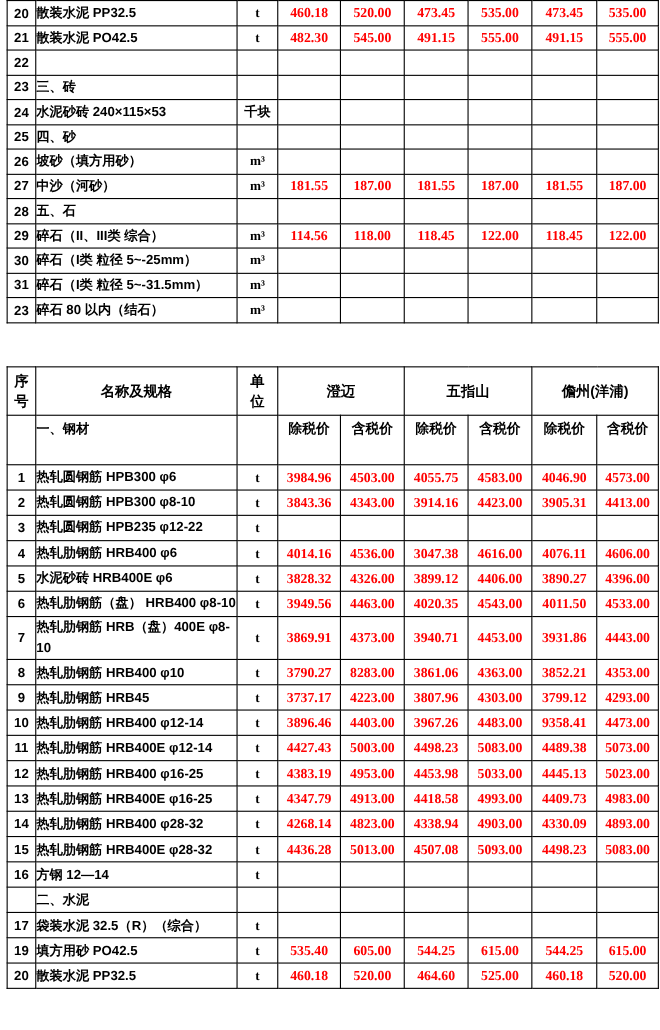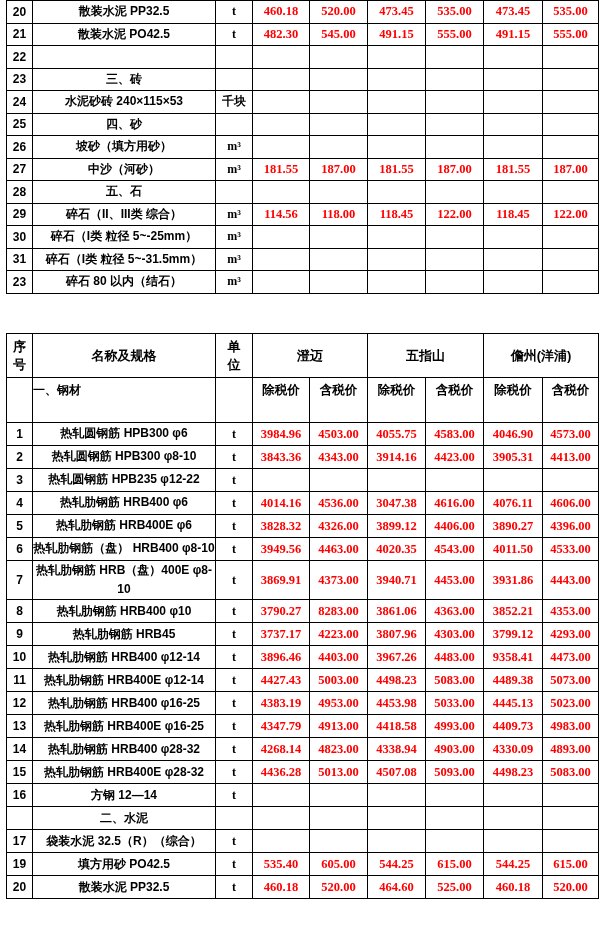--- a/index.html
+++ b/index.html
@@ -13,21 +13,21 @@
     position:absolute;left:6px;width:592px;background:#fff;
   }
   .grid td,.grid th{
     border:1px solid #000;padding:0;overflow:hidden;vertical-align:middle;
   }
   #table-top{top:0;}
   #table-bottom{top:333px;}
   .t-row{height:22.5px;}
   .b-row{height:23px;}
   .c-no{text-align:center;font-weight:bold;font-size:12px;}
-  .c-name{text-align:center;padding:0 3px 0 8px;font-weight:bold;font-size:12px;}
+  .c-name{text-align:left;padding:0 3px 0 8px;font-weight:bold;font-size:12px;}
   #table-top .c-name{white-space:nowrap;}
   #table-bottom .c-name{line-height:1.6;}
   .c-unit{text-align:center;font-weight:bold;font-size:12px;font-family:"Liberation Serif",serif;}
   .c-price{
     text-align:center;font-weight:bold;font-size:12.5px;
     font-family:"Liberation Serif",serif;color:#ff0000;
   }
   .hdr-row{height:44px;}
   .hdr-row th{font-weight:bold;font-size:13px;text-align:center;background:#fff;}
   .v2{white-space:pre-line;line-height:1.35;}
@@ -275,21 +275,21 @@
           <td class="c-unit">t</td>
           <td class="c-price">4014.16</td>
           <td class="c-price">4536.00</td>
           <td class="c-price">3047.38</td>
           <td class="c-price">4616.00</td>
           <td class="c-price">4076.11</td>
           <td class="c-price">4606.00</td>
         </tr>
         <tr class="b-row">
           <td class="c-no">5</td>
-          <td class="c-name">热轧肋钢筋 HRB400E φ6</td>
+          <td class="c-name">水泥砂砖 HRB400E φ6</td>
           <td class="c-unit">t</td>
           <td class="c-price">3828.32</td>
           <td class="c-price">4326.00</td>
           <td class="c-price">3899.12</td>
           <td class="c-price">4406.00</td>
           <td class="c-price">3890.27</td>
           <td class="c-price">4396.00</td>
         </tr>
         <tr class="b-row">
           <td class="c-no">6</td>

